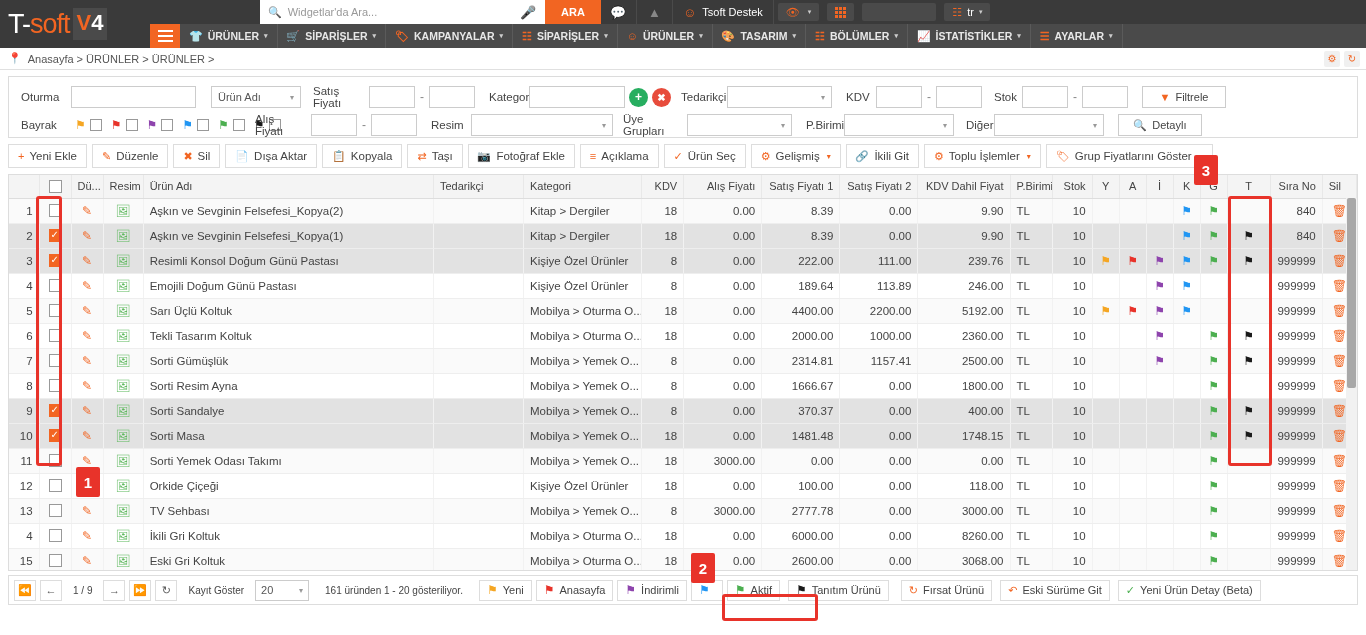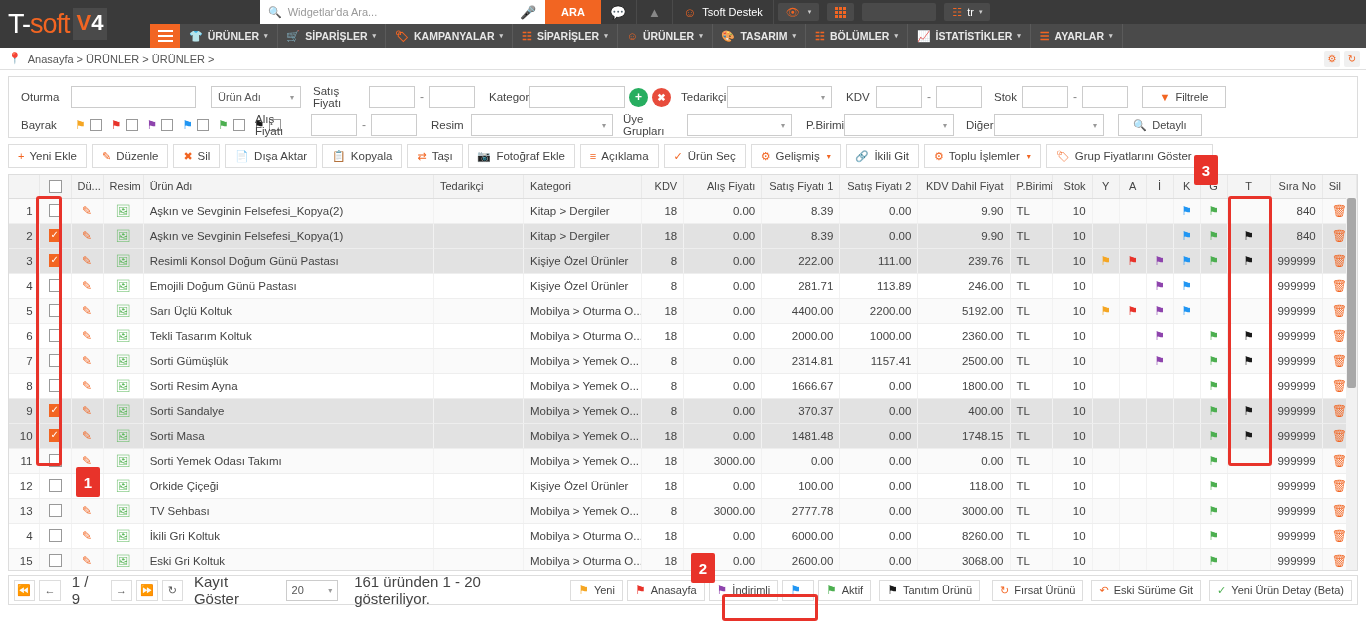--- a/index.html
+++ b/index.html
@@ -194,21 +194,21 @@
   
   .footer {
     margin: 4px 8px 0 8px; border: 1px solid #ddd; height: 30px;
     display: flex; align-items: center; padding: 0 5px; gap: 4px; background:#fff;
   }
   .pbtn {
     width: 22px; height: 21px; border: 1px solid #ddd; background: #fff;
     display: flex; align-items: center; justify-content: center;
     font-size: 11px; color: #555;
   }
-  .ptext { font-size: 15px; color: #444; padding: 0 7px; }
+  .ptext { font-size: 10px; color: #444; padding: 0 7px; }
   .psel {
     border: 1px solid #ccc; height: 21px; width: 54px; background: #fff;
     display: flex; align-items: center; justify-content: space-between;
     padding: 0 5px; font-size: 11px; color: #555;
   }
   .fbtn2 {
     border: 1px solid #ddd; height: 21px; background: #fff;
     display: flex; align-items: center; gap: 5px; padding: 0 7px;
     font-size: 11px; color: #444; white-space: nowrap;
   }
@@ -621,21 +621,21 @@
           <tr>
             <td class="num">4</td>
             <td class="ctr"><span class="ck"></span></td>
             <td class="ctr"><span class="pencil">✎</span></td>
             <td class="ctr"><span class="img-ico">🖼</span></td>
             <td>Emojili Doğum Günü Pastası</td>
             <td></td>
             <td>Kişiye Özel Ürünler</td>
             <td class="num">8</td>
             <td class="num">0.00</td>
-            <td class="num">281.71</td>
+            <td class="num">189.64</td>
             <td class="num">113.89</td>
             <td class="num">246.00</td>
             <td>TL</td>
             <td class="num">10</td>
             <td class="ctr"></td>
             <td class="ctr"></td>
             <td class="ctr"><span class="flag" style="color:#8e44ad">⚑</span></td>
             <td class="ctr"><span class="flag" style="color:#2196f3">⚑</span></td>
             <td class="ctr"></td>
             <td class="ctr"></td>

